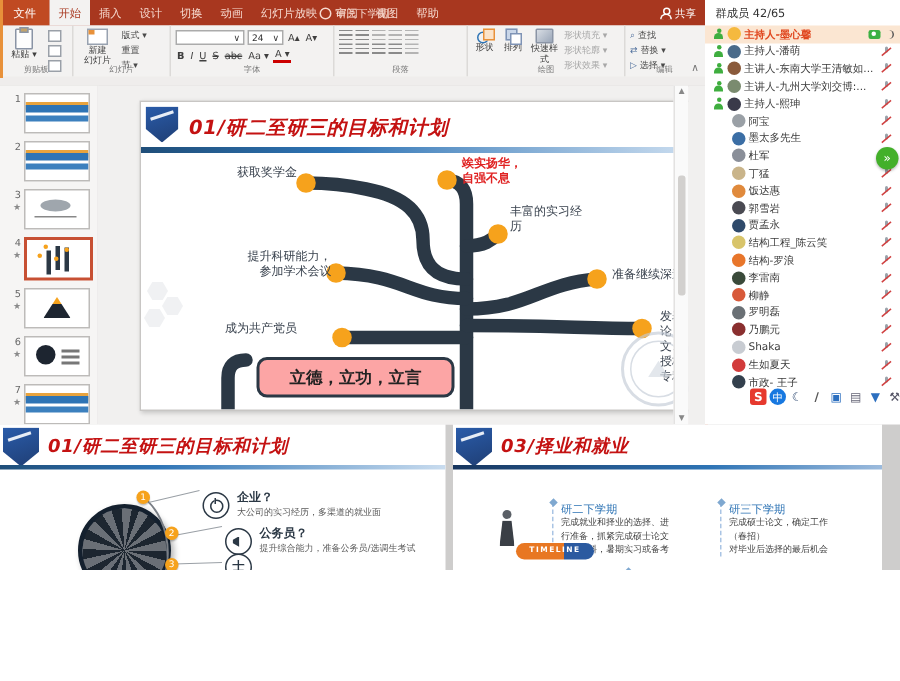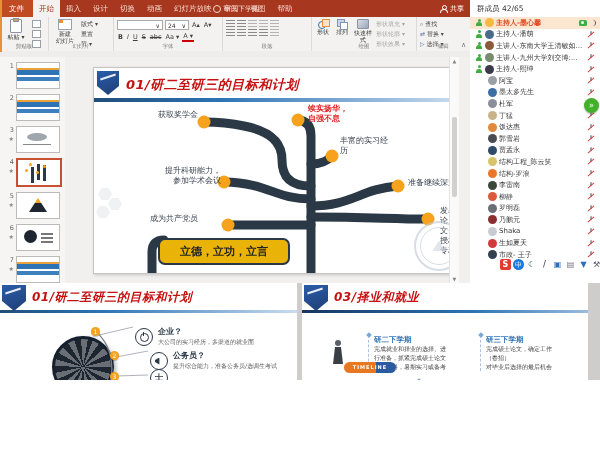--- a/index.html
+++ b/index.html
@@ -70,21 +70,21 @@
 
   
   #editor{left:65px;top:57px;width:394px;height:226px;background:#F1F0EF;overflow:hidden}
   #main-slide{position:absolute;left:28px;top:10px;width:365px;height:205px;background:#fff;border:1px solid #C8C6C4;box-shadow:1px 1px 3px rgba(0,0,0,.18);overflow:hidden}
   .badge{width:22px;height:24px;background:linear-gradient(160deg,#2A5CAA,#1F3E74);clip-path:polygon(0 0,100% 0,100% 62%,50% 100%,0 62%);position:relative}
   .badge::after{content:"";position:absolute;left:3px;top:5px;width:16px;height:2px;background:#E7EDF6;transform:rotate(-18deg)}
   .slide-title{font-weight:bold;font-style:italic;color:#C41212;letter-spacing:.5px}
   .divider{background:linear-gradient(90deg,#1F4E79,#2E74B5 35%,#C9DCEF)}
   .tlabel{position:absolute;font-size:8px;color:#39424E;line-height:10px;white-space:pre-line}
   .tlabel.red{color:#E02222;font-weight:bold}
-  #motto-box{position:absolute;left:64px;top:170px;width:128px;height:23px;border:2.5px solid #2B3845;border-radius:7px;display:flex;align-items:center;justify-content:center;font-size:11px;font-weight:bold;color:#222;background:#eab308}
+  #motto-box{position:absolute;left:77px;top:170px;width:128px;height:23px;border:2.5px solid #2B3845;border-radius:7px;display:flex;align-items:center;justify-content:center;font-size:11px;font-weight:bold;color:#222;background:#fca5a5}
   .seal{position:absolute;border:2px solid #C3CBD6;border-radius:50%;opacity:.65}
   .seal::before{content:"";position:absolute;inset:4px;border:1px solid #C3CBD6;border-radius:50%}
   .seal::after{content:"";position:absolute;left:50%;top:50%;width:14px;height:11px;transform:translate(-50%,-50%);background:#D4DAE2;clip-path:polygon(50% 0,100% 100%,0 100%)}
   .hex{position:absolute;background:#AEB4BC;opacity:.18;clip-path:polygon(25% 0,75% 0,100% 50%,75% 100%,25% 100%,0 50%)}
   #vscroll{position:absolute;right:0;top:0;width:9px;height:226px;background:#FAFAFA;border-left:1px solid #E3E2E1;font-size:5px;color:#888;text-align:center}
   #vscroll .thumb{position:absolute;left:2px;top:60px;width:5px;height:80px;background:#D2D0CE;border-radius:2px}
   #vscroll .up{position:absolute;top:1px;left:0;right:0}
   #vscroll .dn{position:absolute;bottom:1px;left:0;right:0}
   #win-border{left:459px;top:57px;width:11px;height:226px;background:#F1F0EF;border-right:2px solid #C85A3A}
 
@@ -124,21 +124,21 @@
   .it-desc{font-size:6px;color:#5A5A5A;line-height:8px;max-width:112px}
   .ico-power{width:7px;height:7px;border:1.2px solid #2B3845;border-radius:50%;position:relative}
   .ico-power::after{content:"";position:absolute;left:2.3px;top:-2px;width:1.3px;height:4px;background:#fff;box-shadow:inset 0 0 0 2px #2B3845}
   .ico-mega{width:8px;height:7px;background:#2B3845;clip-path:polygon(0 35%,55% 0,55% 100%,0 65%);}
   .ico-scholar{font-size:8px;color:#2B3845;font-weight:bold;line-height:8px}
   .ico-warn{font-size:9px;color:#2B3845;font-weight:bold;line-height:9px}
   .num-badge{position:absolute;width:9px;height:9px;border-radius:50%;background:#F6A21C;color:#fff;font-size:6px;line-height:9px;text-align:center;box-shadow:0 1px 1px rgba(0,0,0,.25)}
   #photo-circle{position:absolute;left:52px;top:336px;width:56px;height:56px;border-radius:50%;border:3px solid #14202E;background:repeating-conic-gradient(from 20deg,#6A6F76 0 14deg,#1D2630 14deg 28deg);box-shadow:2px 2px 4px rgba(0,0,0,.3)}
   .phase{position:absolute;border-left:1px dashed #A9C4E4;padding-left:5px}
   .phase::before{content:"";position:absolute;left:-2.5px;top:-2px;width:4px;height:4px;background:#7FA8D0;transform:rotate(45deg)}
-  .ph-title{font-size:7.5px;font-weight:bold;color:#2E74B5;line-height:9px}
+  .ph-title{font-size:7.5px;font-weight:normal;color:#2E74B5;line-height:9px}
   .ph-desc{font-size:6px;color:#444;line-height:9px;white-space:pre-line}
   #tl-pill{position:absolute;left:344px;top:362px;width:52px;height:11px;border-radius:6px;background:linear-gradient(90deg,#E87722 0 62%,#2B5AA0 62%);color:#fff;font-size:5px;letter-spacing:1px;text-align:center;line-height:11px;font-weight:bold}
   #tl-figure{position:absolute;left:332px;top:340px;width:12px;height:24px}
   #tl-figure::before{content:"";position:absolute;left:3px;top:0;width:6px;height:6px;border-radius:50%;background:#5A5F66}
   #tl-figure::after{content:"";position:absolute;left:1px;top:7px;width:10px;height:17px;background:#3A3F46;clip-path:polygon(20% 0,80% 0,100% 100%,0 100%)}
 </style>
 </head>
 <body>
 
 <div class="stage">

